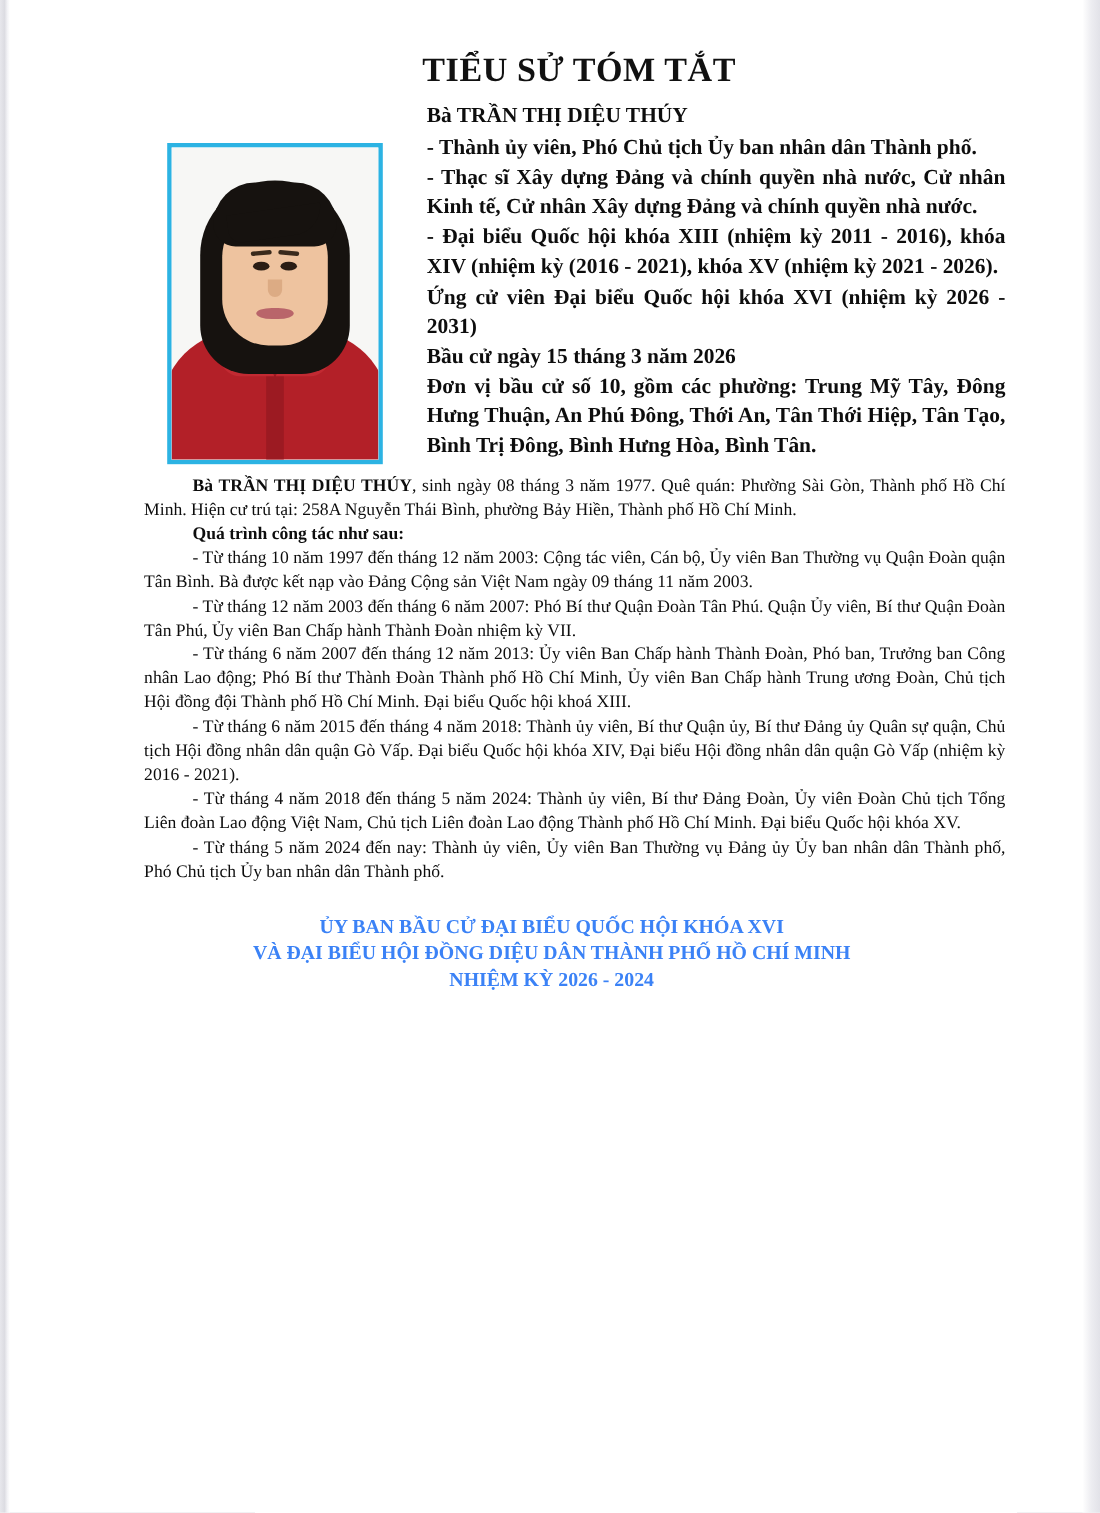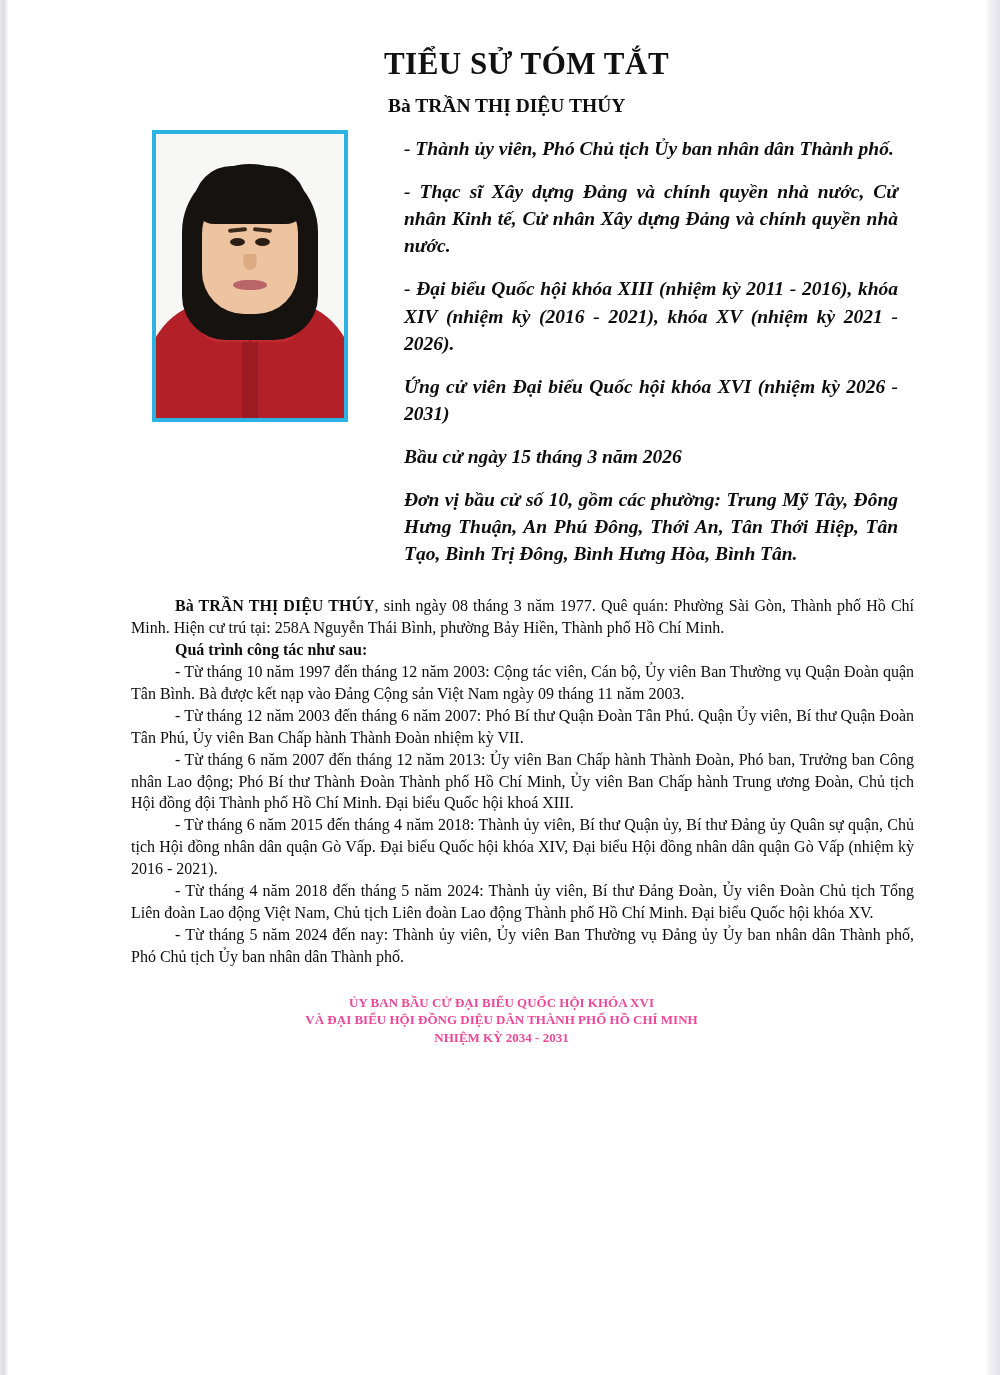--- a/index.html
+++ b/index.html
@@ -197,21 +197,21 @@
 
   .header-text {
     margin-left: 248px;
     font-weight: bold;
     font-size: 19.5px;
     line-height: 1.39;
     text-align: justify;
     text-justify: inter-word;
     color: #0d0d0d;
   }
-  .header-text .line { margin: 16px; font-style: italic; }
+  .header-text .line { margin: 0; }
   .header-name {
     font-weight: bold;
     font-size: 19.5px;
     margin: 0 0 2px 0;
     text-align: left;
   }
 
   
   .body-block {
     padding: 12px 70px 0 122px;
@@ -225,23 +225,23 @@
     margin: 0;
     text-indent: 44px;
   }
   .b { font-weight: bold; }
 
   
   .footer-block {
     margin-top: 26px;
     text-align: center;
     font-weight: bold;
-    font-size: 13px;
+    font-size: 18px;
     line-height: 1.36;
-    color: #ec4899;
+    color: #3b82f6;
     padding-left: 60px;
     padding-right: 50px;
   }
   .footer-block div { margin: 0; }
 </style>
 </head>
 <body>
 
 <div class="page-shell">
   <div class="page-edge-left"></div>
@@ -294,17 +294,17 @@
       <p>- Từ tháng 6 năm 2007 đến tháng 12 năm 2013: Ủy viên Ban Chấp hành Thành Đoàn, Phó ban, Trưởng ban Công nhân Lao động; Phó Bí thư Thành Đoàn Thành phố Hồ Chí Minh, Ủy viên Ban Chấp hành Trung ương Đoàn, Chủ tịch Hội đồng đội Thành phố Hồ Chí Minh. Đại biểu Quốc hội khoá XIII.</p>
       <p>- Từ tháng 6 năm 2015 đến tháng 4 năm 2018: Thành ủy viên, Bí thư Quận ủy, Bí thư Đảng ủy Quân sự quận, Chủ tịch Hội đồng nhân dân quận Gò Vấp. Đại biểu Quốc hội khóa XIV, Đại biểu Hội đồng nhân dân quận Gò Vấp (nhiệm kỳ 2016 - 2021).</p>
       <p>- Từ tháng 4 năm 2018 đến tháng 5 năm 2024: Thành ủy viên, Bí thư Đảng Đoàn, Ủy viên Đoàn Chủ tịch Tổng Liên đoàn Lao động Việt Nam, Chủ tịch Liên đoàn Lao động Thành phố Hồ Chí Minh. Đại biểu Quốc hội khóa XV.</p>
       <p>- Từ tháng 5 năm 2024 đến nay: Thành ủy viên, Ủy viên Ban Thường vụ Đảng ủy Ủy ban nhân dân Thành phố, Phó Chủ tịch Ủy ban nhân dân Thành phố.</p>
 
     </div>
 
     <div class="footer-block">
       <div>ỦY BAN BẦU CỬ ĐẠI BIỂU QUỐC HỘI KHÓA XVI</div>
       <div>VÀ ĐẠI BIỂU HỘI ĐỒNG DIỆU DÂN THÀNH PHỐ HỒ CHÍ MINH</div>
-      <div>NHIỆM KỲ 2034 - 2031</div>
+      <div>NHIỆM KỲ 2026 - 2024</div>
     </div>
 
   </div>
 </div>
 
 </body></html>

